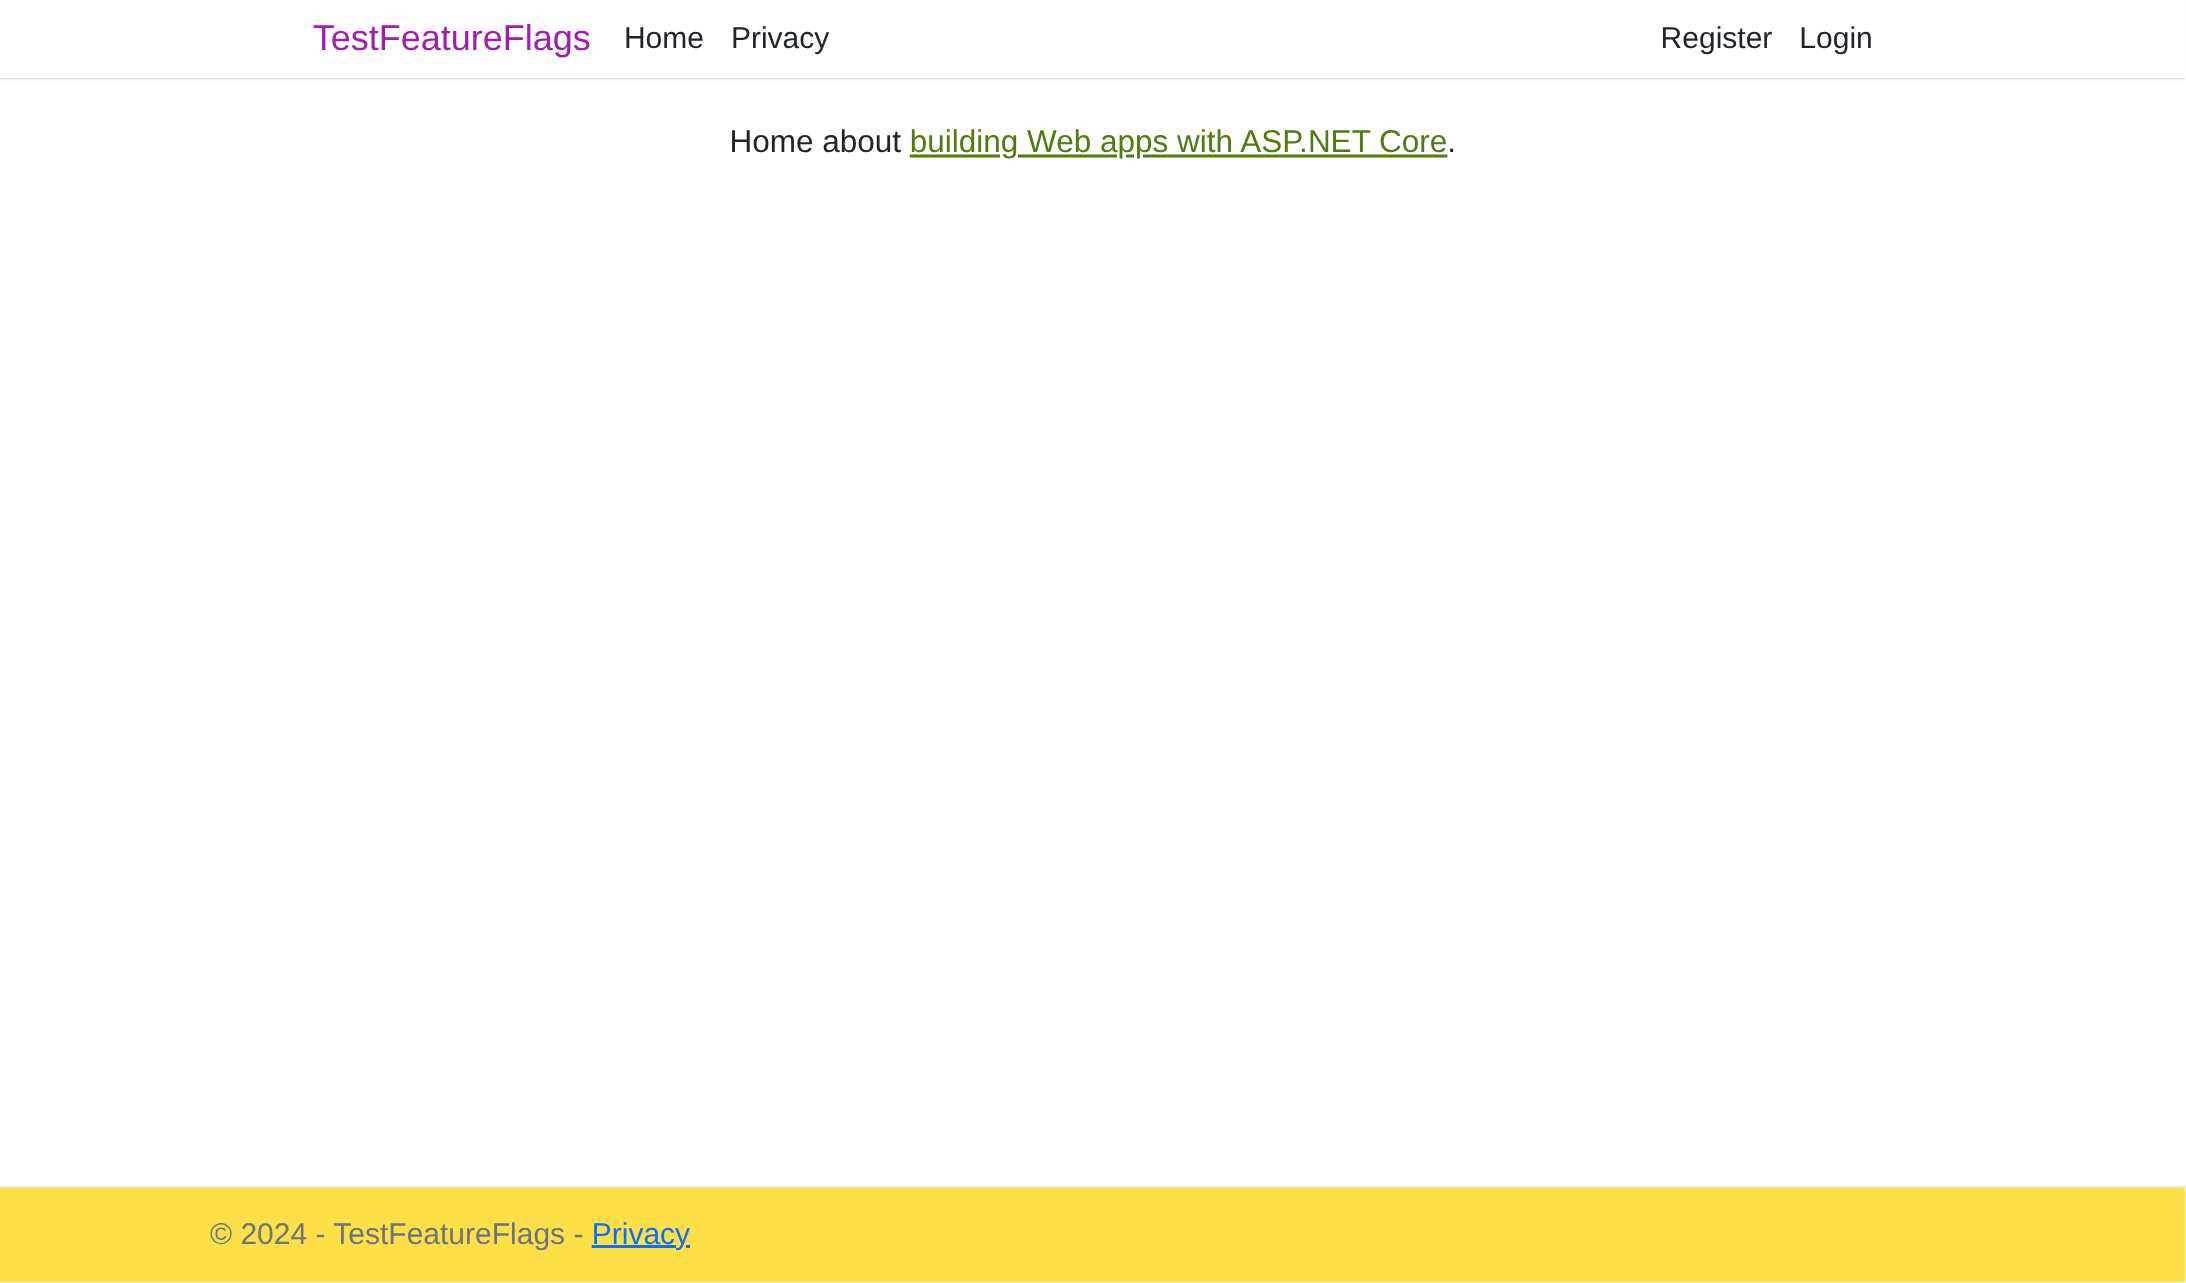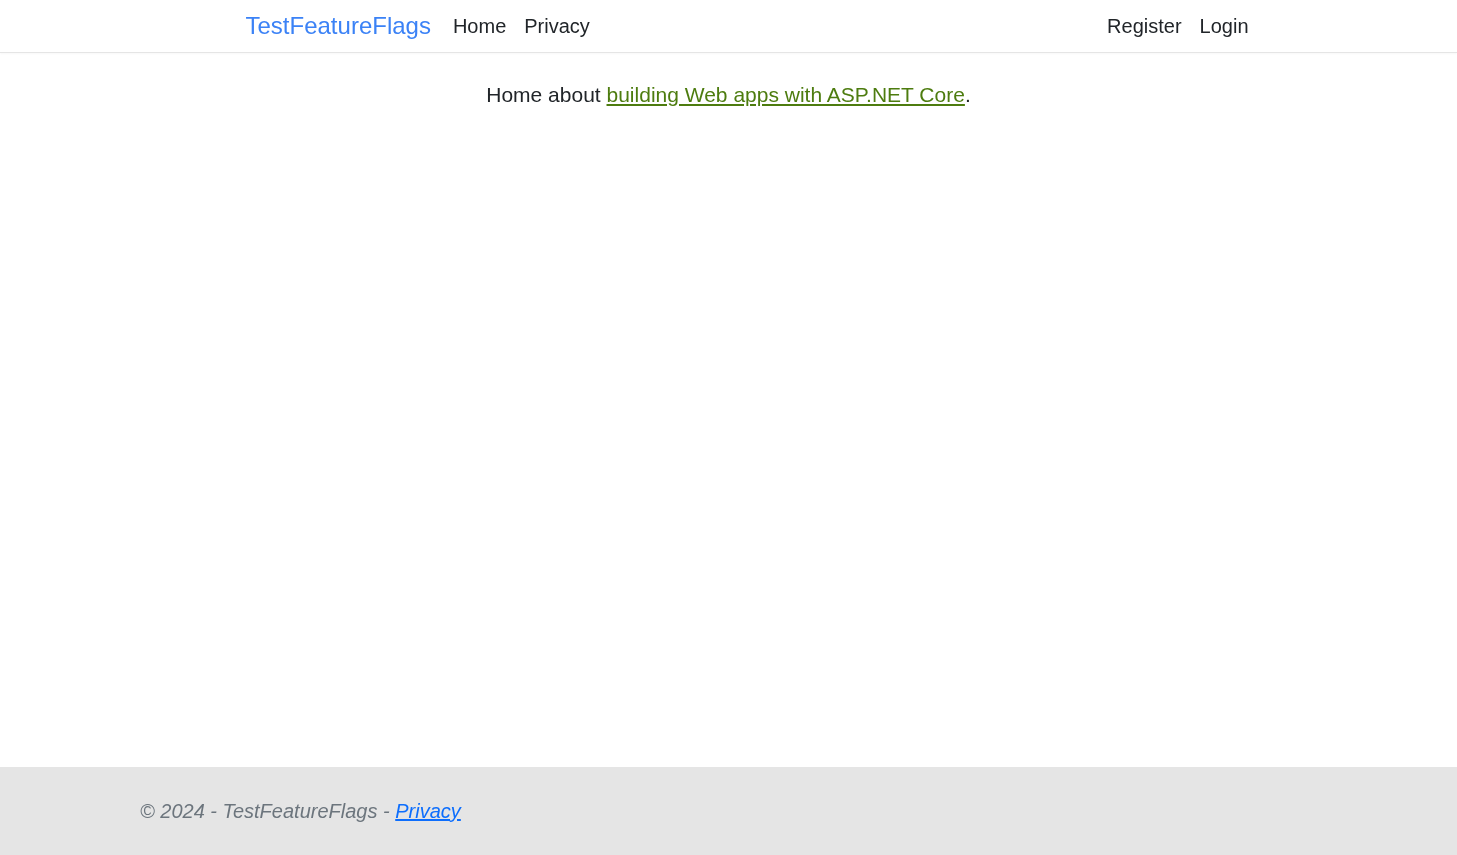--- a/index.html
+++ b/index.html
@@ -30,24 +30,23 @@
       justify-content: space-between;
     }
     .navbar-left {
       display: flex;
       align-items: center;
       gap: 22px;
     }
     .navbar-brand {
       font-size: 24px;
       font-weight: 400;
-      color: #3b82f6;
+      color: #a21caf;
       text-decoration: none;
       cursor: pointer;
-      margin-left: 37px;
     }
     .navbar-links {
       display: flex;
       gap: 18px;
     }
     .nav-link {
       font-size: 20px;
       color: #212529;
       text-decoration: none;
       cursor: pointer;
@@ -72,25 +71,24 @@
       font-size: 21px;
       color: #212529;
     }
     .welcome-subtext a {
       color: #4d7c0f;
       text-decoration: underline;
       cursor: pointer;
     }
     .footer {
       border-top: 1px solid #e5e5e5;
-      padding: 32px 140px;
+      padding: 20px 140px;
       font-size: 20px;
       color: #6c757d;
-      background: #e5e5e5;
-      font-style: italic;
+      background: #fde047;
     }
     .footer a {
       color: #0d6efd;
       text-decoration: underline;
       cursor: pointer;
     }
   </style>
 </head>
 <body>
 

